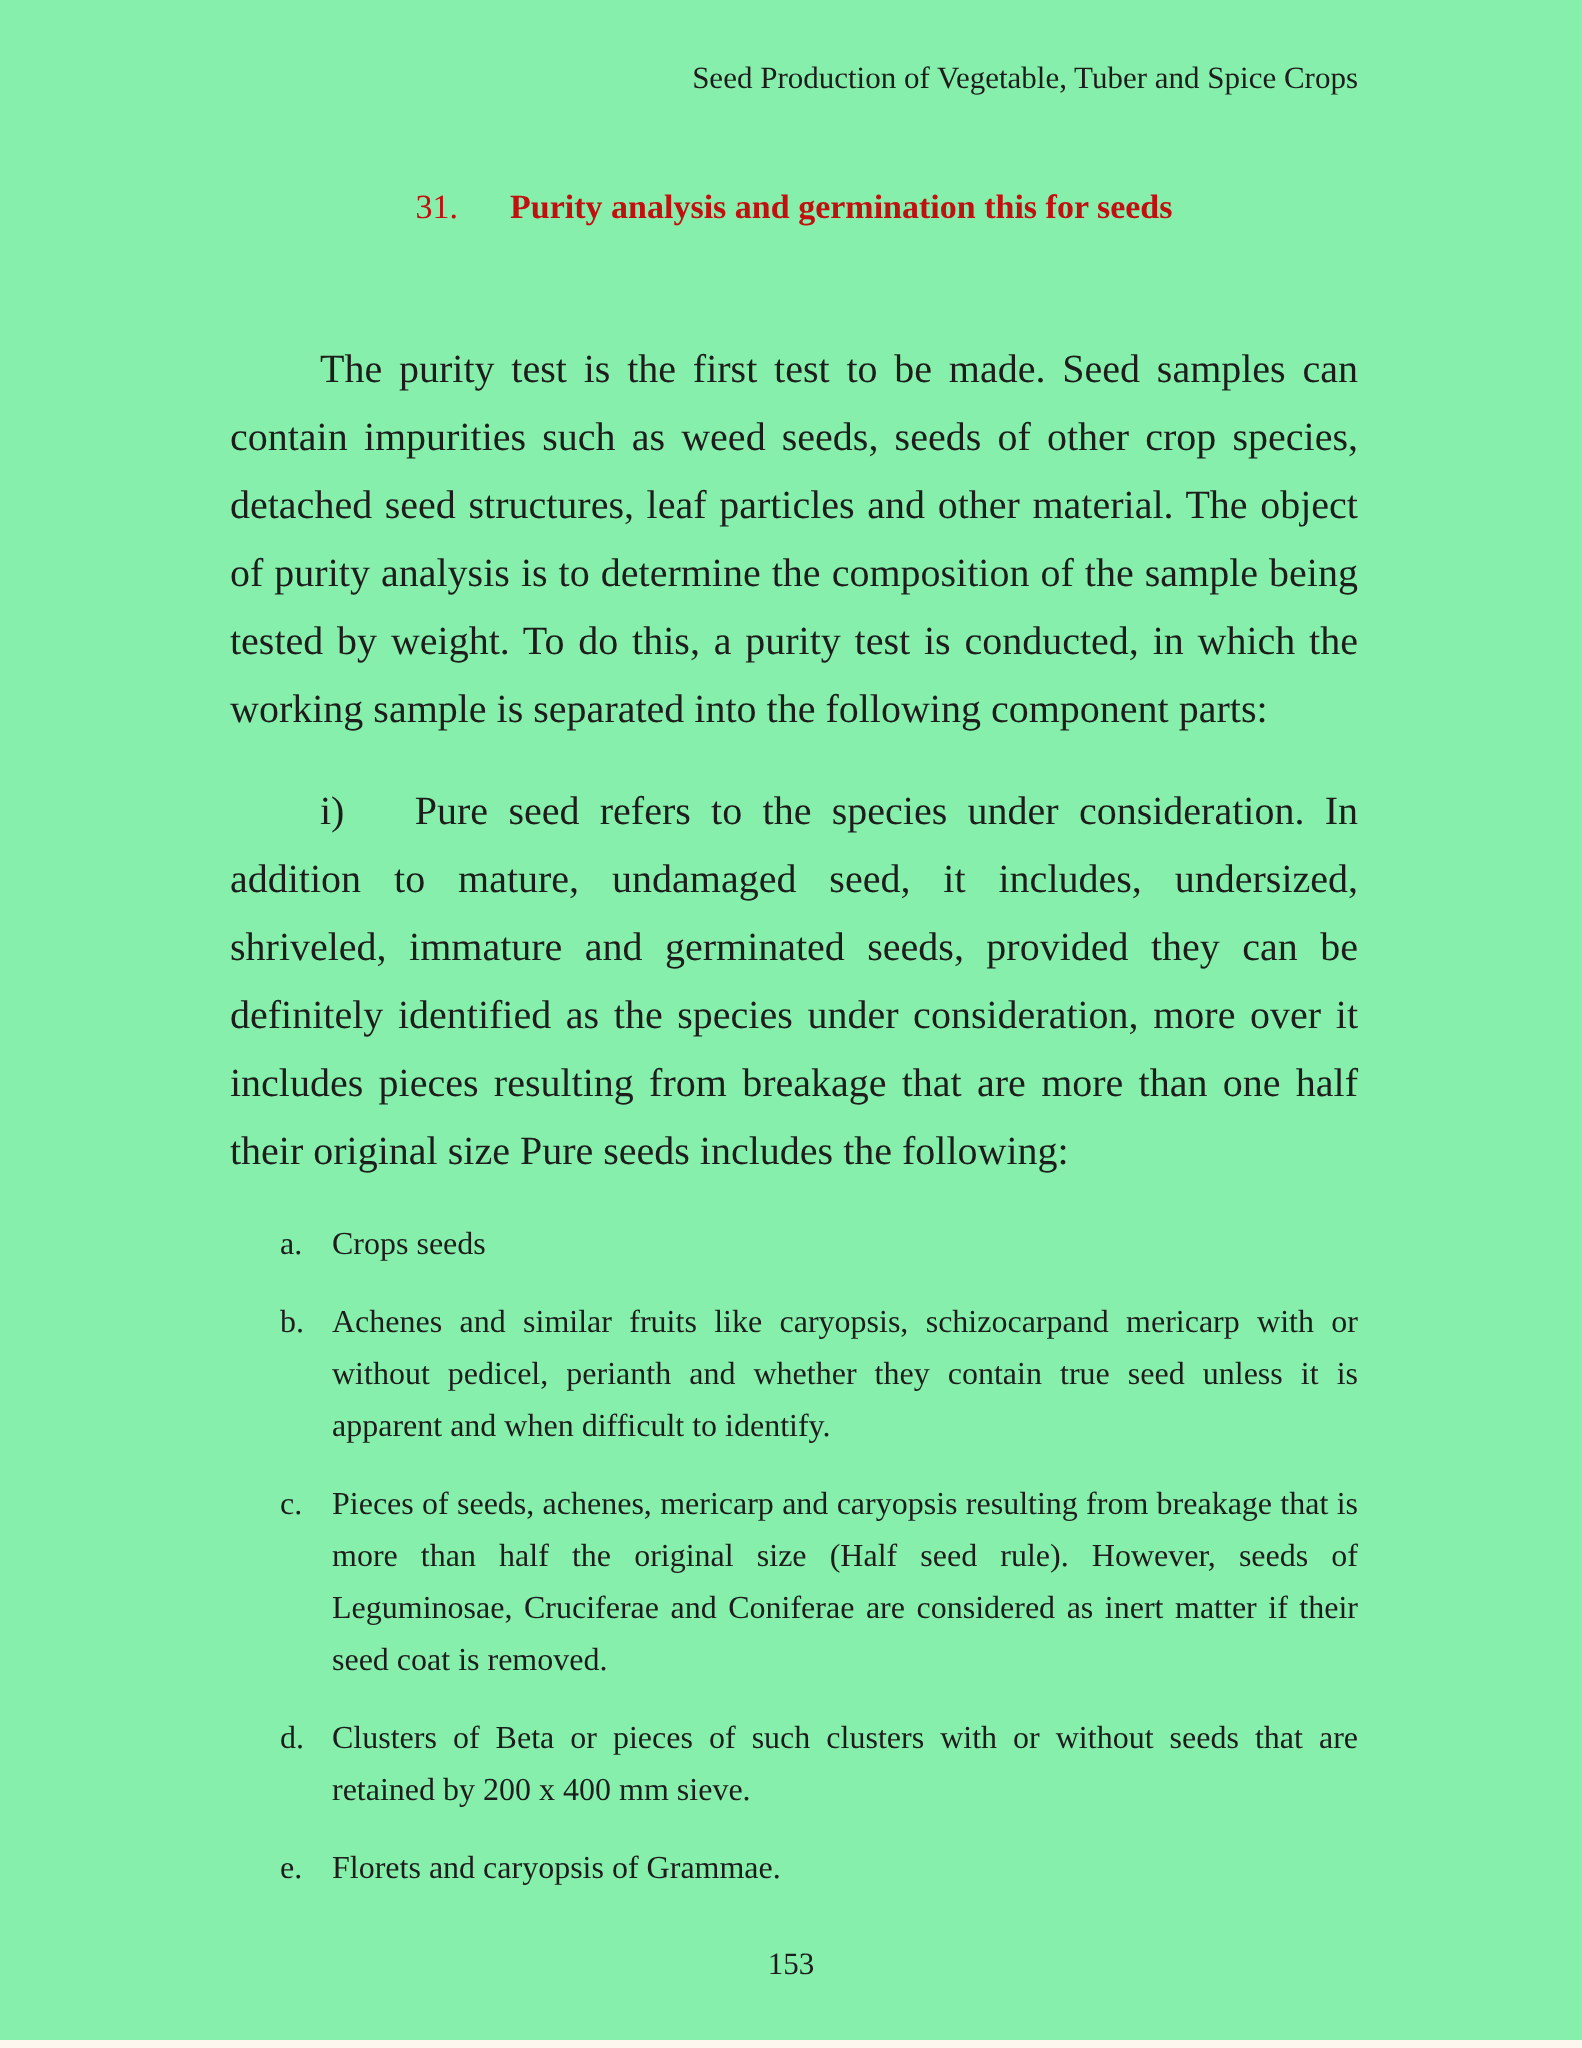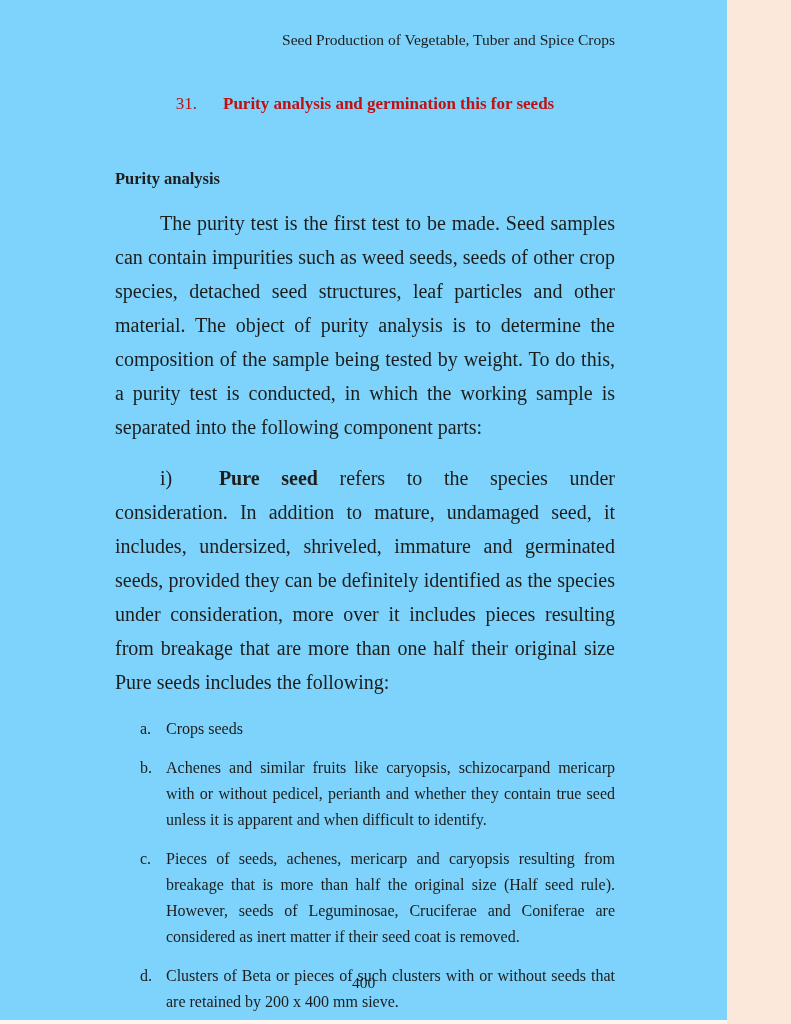--- a/index.html
+++ b/index.html
@@ -2,23 +2,23 @@
 <html><head>
 <meta charset="utf-8">
 <style>
   html, body {
     margin: 0;
     padding: 0;
     background: #fce8db;
   }
   .page {
     position: relative;
-    width: 727px;
+    width: 791px;
     height: 1024px;
-    background: #7dd3fc;
+    background: #86efac;
     font-family: "Liberation Serif", serif;
     color: #1d1d1b;
     overflow: hidden;
     box-sizing: border-box;
   }
   .content {
     padding: 30px 112px 0 115px; 
   }
   .running-header {
     text-align: right;
@@ -48,21 +48,21 @@
     line-height: 22px;
     margin-bottom: 16px;
   }
   .body-paragraph {
     font-size: 20px;
     line-height: 34px;
     text-align: justify;
     text-indent: 45px;
     margin: 0 0 17px 0;
   }
-  .bold-run { font-weight: bold; margin-left: 25px; }
+  .bold-run { font-weight: normal; margin-left: 25px; }
   .seed-list {
     margin-top: 2px;
   }
   .list-item {
     display: flex;
     margin-left: 25px;
     margin-bottom: 13px;
     font-size: 16px;
     line-height: 26px;
   }
@@ -97,21 +97,20 @@
 
 <div class="page">
   <div class="content">
 
     <div class="running-header">Seed Production of Vegetable, Tuber and Spice Crops</div>
 
     <div class="chapter-heading">
       <span class="chapter-number">31.</span><span class="chapter-title">Purity analysis and germination this for seeds</span>
     </div>
 
-    <div class="section-heading">Purity analysis</div>
 
     <p class="body-paragraph">The purity test is the first test to be made. Seed samples can contain impurities such as weed seeds, seeds of other crop species, detached seed structures, leaf particles and other material. The object of purity analysis is to determine the composition of the sample being tested by weight. To do this, a purity test is conducted, in which the working sample is separated into the following component parts:</p>
 
     <p class="body-paragraph"><span>i) </span><span class="bold-run">Pure seed</span><span> refers to the species under consideration. In addition to mature, undamaged seed, it includes, undersized, shriveled, immature and germinated seeds, provided they can be definitely identified as the species under consideration, more over it includes pieces resulting from breakage that are more than one half their original size Pure seeds includes the following:</span></p>
 
     <div class="seed-list">
 
       <div class="list-item">
         <span class="list-marker">a.</span>
         <div class="list-text">Crops seeds</div>
@@ -133,16 +132,16 @@
       </div>
 
       <div class="list-item">
         <span class="list-marker">e.</span>
         <div class="list-text">Florets and caryopsis of Grammae.</div>
       </div>
 
     </div>
   </div>
 
-  <div class="page-number">400</div>
+  <div class="page-number">153</div>
 
   <div class="bottom-edge"></div>
 </div>
 
 </body></html>

